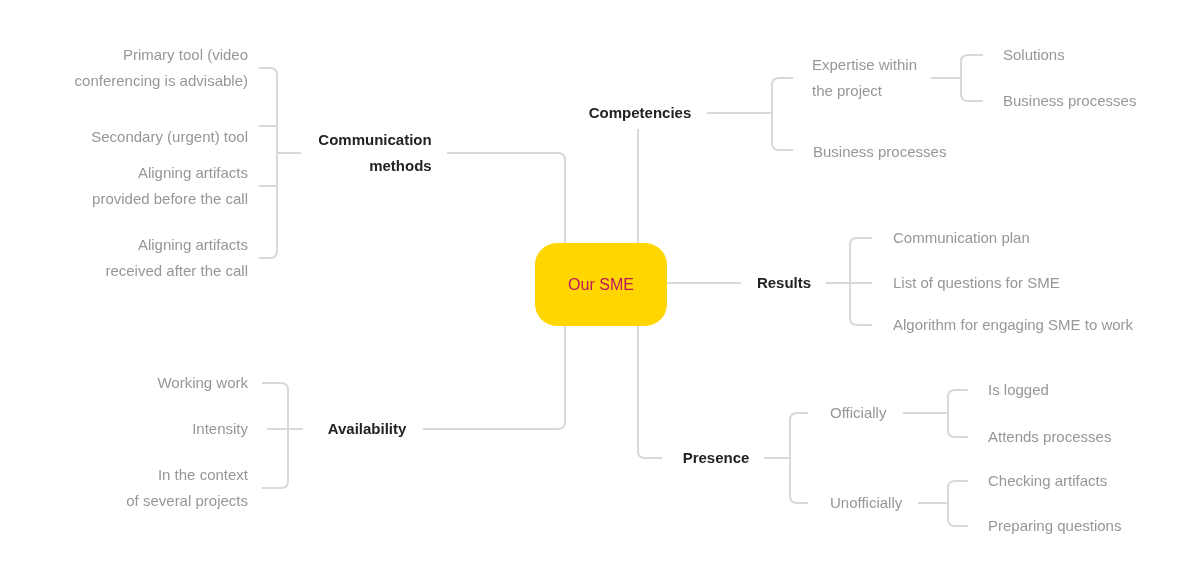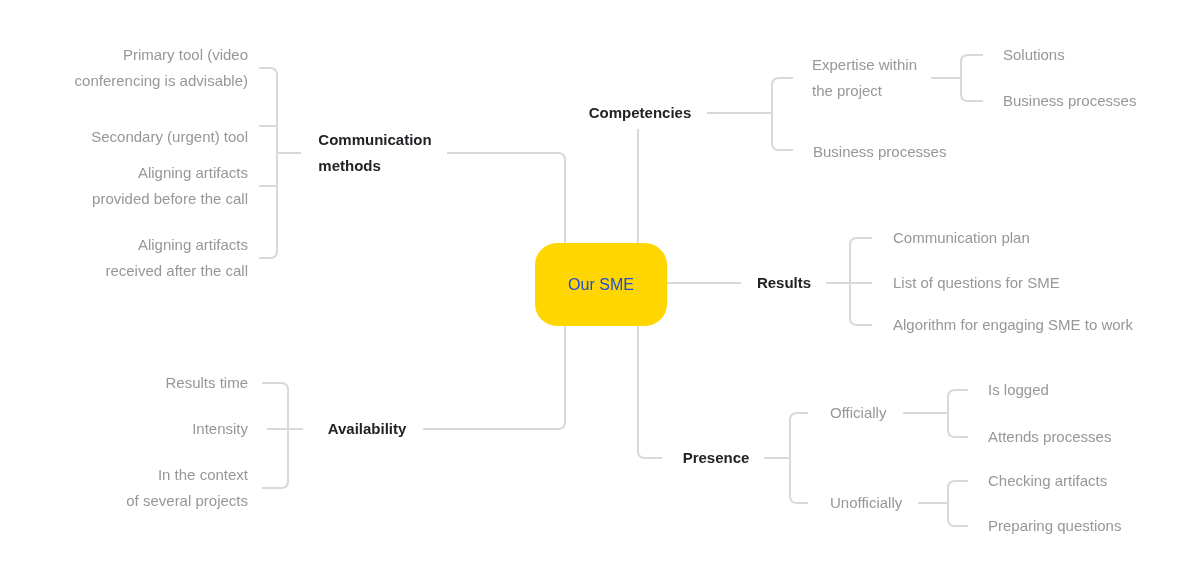--- a/index.html
+++ b/index.html
@@ -9,26 +9,26 @@
   }
   .wires{position:absolute;left:0;top:0;z-index:0;}
   .wires path{fill:none;stroke:#D9D9D9;stroke-width:2;stroke-linecap:butt;stroke-linejoin:round;}
   .leaf{
     position:absolute;z-index:1;font-size:15px;line-height:26px;color:#979797;
     white-space:pre-line;transform:translateY(-50%);cursor:default;
   }
   .leaf.r{text-align:right;}
   .blabel{
     position:absolute;z-index:1;font-size:15px;line-height:26px;font-weight:600;color:#222326;
-    white-space:pre-line;text-align:left;transform:translate(-50%,-50%);cursor:default;
+    white-space:pre-line;text-align:right;transform:translate(-50%,-50%);cursor:default;
   }
   .root{
     position:absolute;z-index:2;left:535px;top:243px;width:132px;height:83px;
     background:#FFD600;border-radius:22px;display:flex;align-items:center;justify-content:center;
-    font-size:16px;font-weight:500;color:#1d4ed8;cursor:default;
+    font-size:16px;font-weight:500;color:#be185d;cursor:default;
   }
 </style>
 </head>
 <body>
 
 <div class="canvas">
 
   <svg class="wires" width="1200" height="580" viewBox="0 0 1200 580">
 
     <g>
@@ -89,21 +89,21 @@
   <div class="leaf r" style="right:952px;top:68px">Primary tool (video
 conferencing is advisable)</div>
   <div class="leaf r" style="right:952px;top:137px">Secondary (urgent) tool</div>
   <div class="leaf r" style="right:952px;top:186px">Aligning artifacts
 provided before the call</div>
   <div class="leaf r" style="right:952px;top:258px">Aligning artifacts
 received after the call</div>
   <div class="blabel" style="left:375px;top:153px">Communication
 methods</div>
 
-  <div class="leaf r" style="right:952px;top:383px">Results time</div>
+  <div class="leaf r" style="right:952px;top:383px">Working work</div>
   <div class="leaf r" style="right:952px;top:429px">Intensity</div>
   <div class="leaf r" style="right:952px;top:488px">In the context
 of several projects</div>
   <div class="blabel" style="left:367px;top:429px">Availability</div>
 
   <div class="blabel" style="left:640px;top:113px">Competencies</div>
   <div class="leaf" style="left:812px;top:78px">Expertise within
 the project</div>
   <div class="leaf" style="left:1003px;top:55px">Solutions</div>
   <div class="leaf" style="left:1003px;top:101px">Business processes</div>

